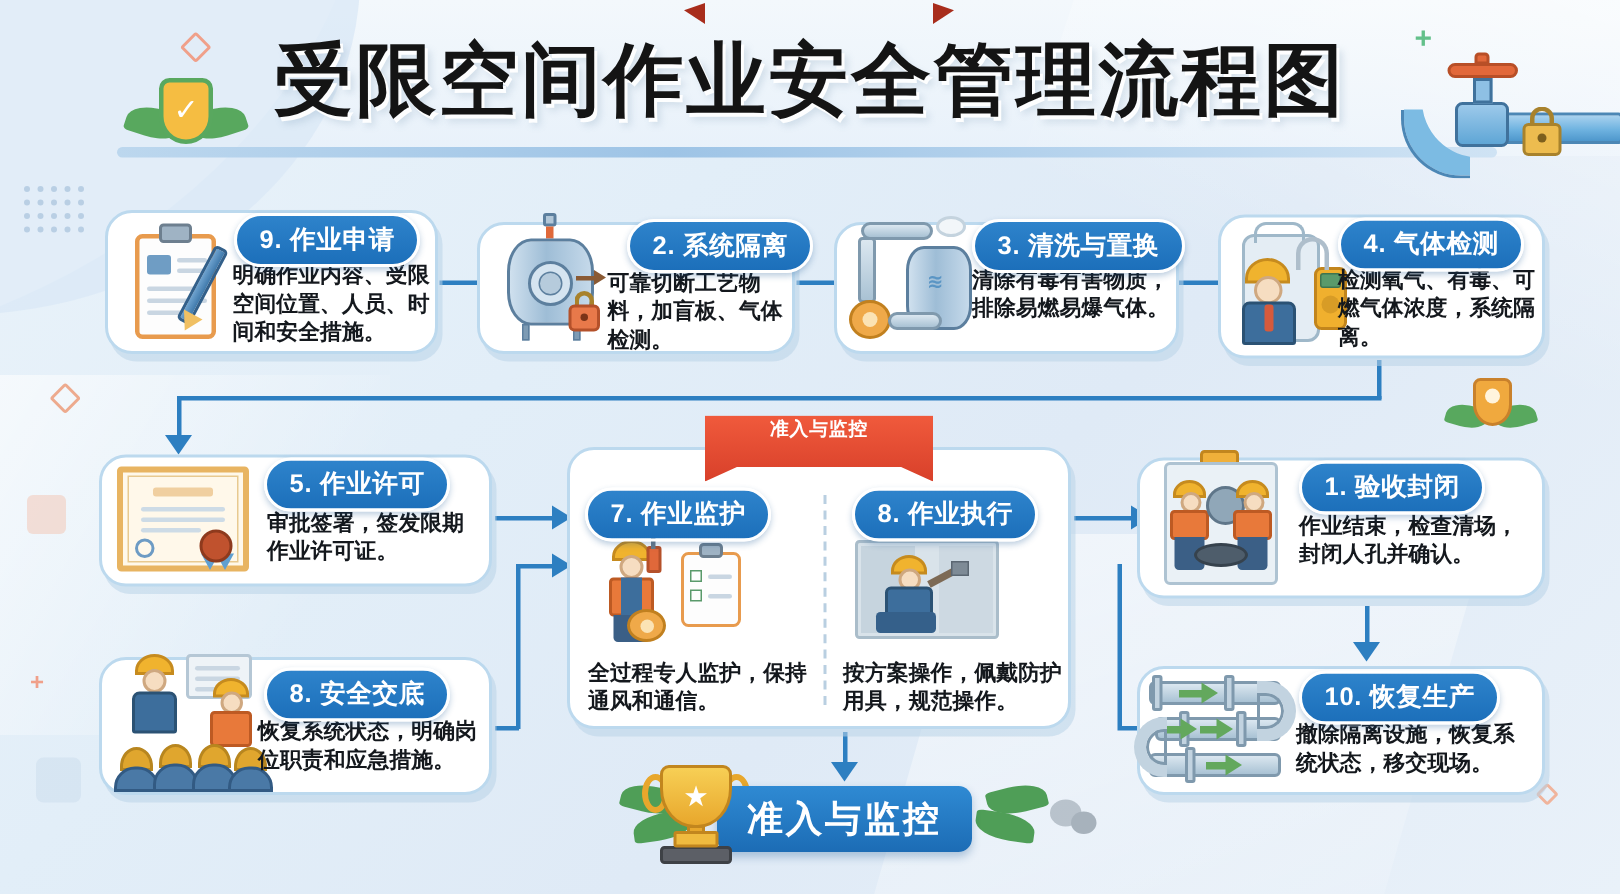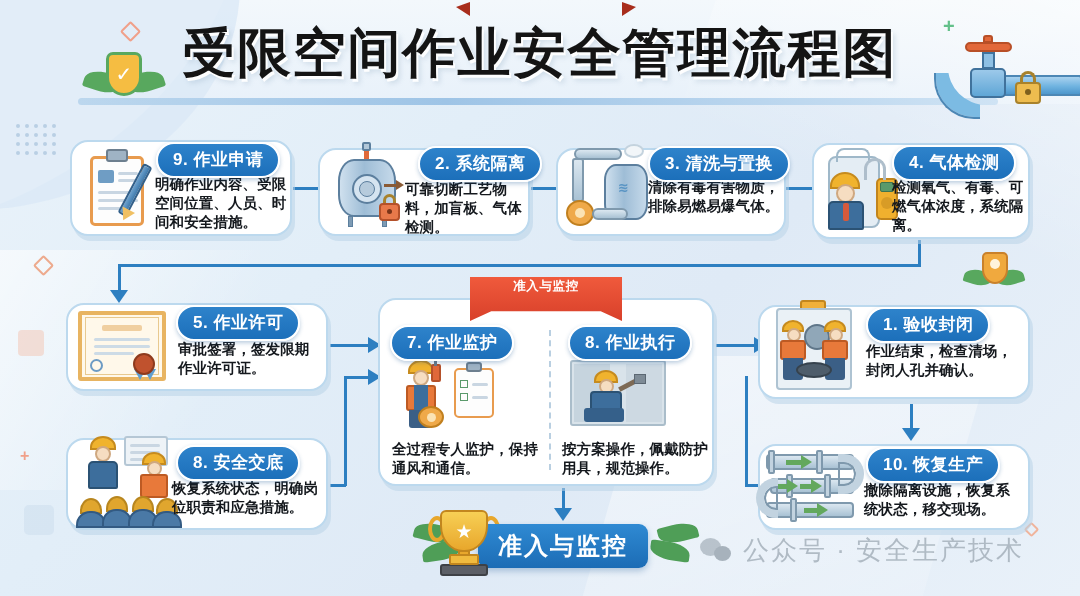--- a/index.html
+++ b/index.html
@@ -554,14 +554,13 @@
 <div class="trophy-stem"></div>
 <div class="trophy-plate"></div>
 <div class="trophy-base"></div>
 <div class="finish-banner">准入与监控</div>
 
 <div class="watermark">
   <span class="wechat-ico">
     <i class="b1"></i>
       <i class="b2"></i>
   </span>
-  <span>公众号 · 安全生产技术</span>
 </div>
 
 </body></html>

